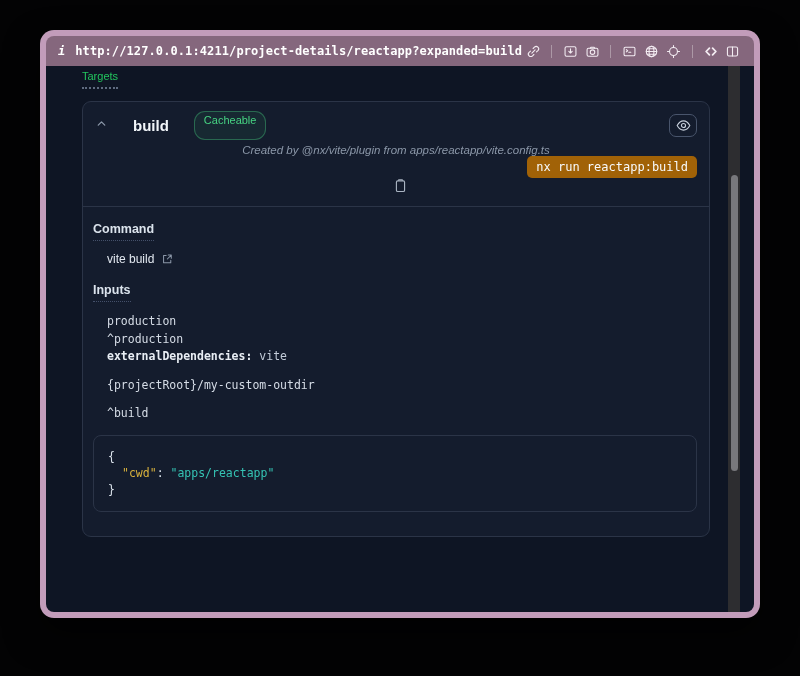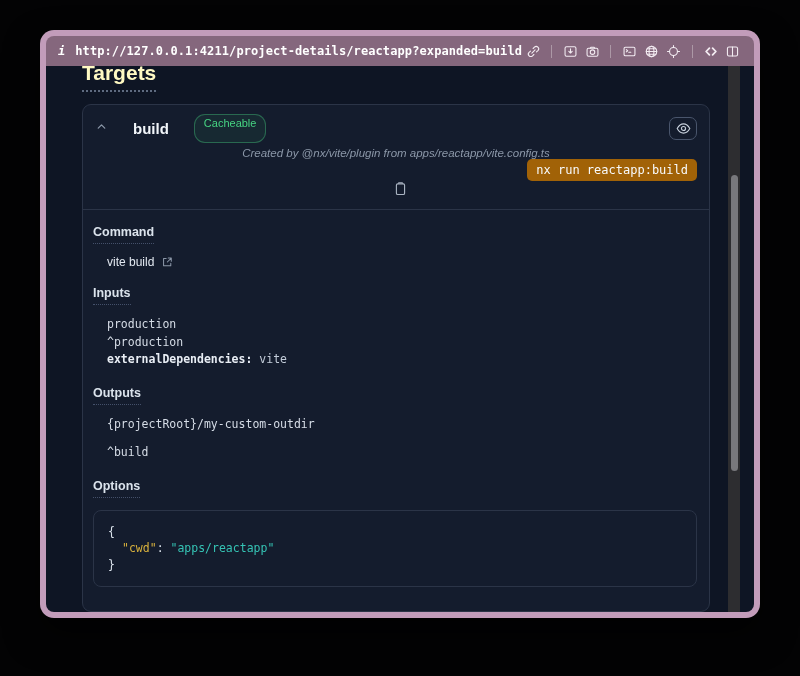--- a/index.html
+++ b/index.html
@@ -23,21 +23,21 @@
   .tb-btn { width:20px; height:20px; display:flex; align-items:center; justify-content:center;
             background:none; border:none; cursor:pointer; padding:0; margin:0 2px; }
   .tb-btn svg { stroke:#f3ecf2; fill:none; stroke-width:1.15; stroke-linecap:round; stroke-linejoin:round; }
   .tb-div { width:1px; height:13px; background:rgba(255,255,255,.32); margin:0 7px; }
 
   
   .content { flex:1; background:#0e1524; border-radius:0 0 8px 8px;
              position:relative; overflow:hidden; }
   .page { position:absolute; inset:0; padding:0 44px 0 36px; }
 
-  .page-title { display:inline-block; font-size:21px; font-weight:700; color:#fef9c3;
+  .page-title { display:inline-block; font-size:11px; font-weight:400; color:#22c55e;
                 margin-top:-7px; padding-bottom:5px;
                 border-bottom:2px dotted #5f6b80; }
 
   
   .card { margin-top:12px; background:#141c2d; border:1px solid #2b3447; border-radius:9px; }
   .card-header { padding:11px 12px 0 12px; border-bottom:1px solid #2b3447; }
   .hdr-row1 { display:flex; align-items:center; gap:25px; height:24px; }
   .hdr-row2 { display:flex; align-items:center; margin-top:7px; padding-bottom:13px;flex-direction:column; }
   .chev svg { stroke:#8b97a8; fill:none; stroke-width:1.6; stroke-linecap:round; stroke-linejoin:round; }
   .target-name { font-size:15px; font-weight:700; color:#f1f5f9; }
@@ -197,30 +197,28 @@
             </div>
           </div>
 
           <div><span class="section-heading">Inputs</span></div>
           <div class="section-content">
             <div class="mono-line">production</div>
             <div class="mono-line">^production</div>
             <div class="mono-line"><span class="mono-bold">externalDependencies:</span><span class="mono-dim"> vite</span></div>
           </div>
 
-          <div><span class="section-heading">Outputs</span></div>
           <div class="section-content">
             <div class="mono-line">{projectRoot}/my-custom-outdir</div>
           </div>
 
           <div class="section-content">
             <div class="mono-line">^build</div>
           </div>
 
-          <div><span class="section-heading">Options</span></div>
           <div class="code-box">
             <div>{</div>
             <div class="code-indent"><span class="c-key">"cwd"</span><span>: </span><span class="c-val">"apps/reactapp"</span></div>
             <div>}</div>
           </div>
 
         </div>
       </div>
 
       

